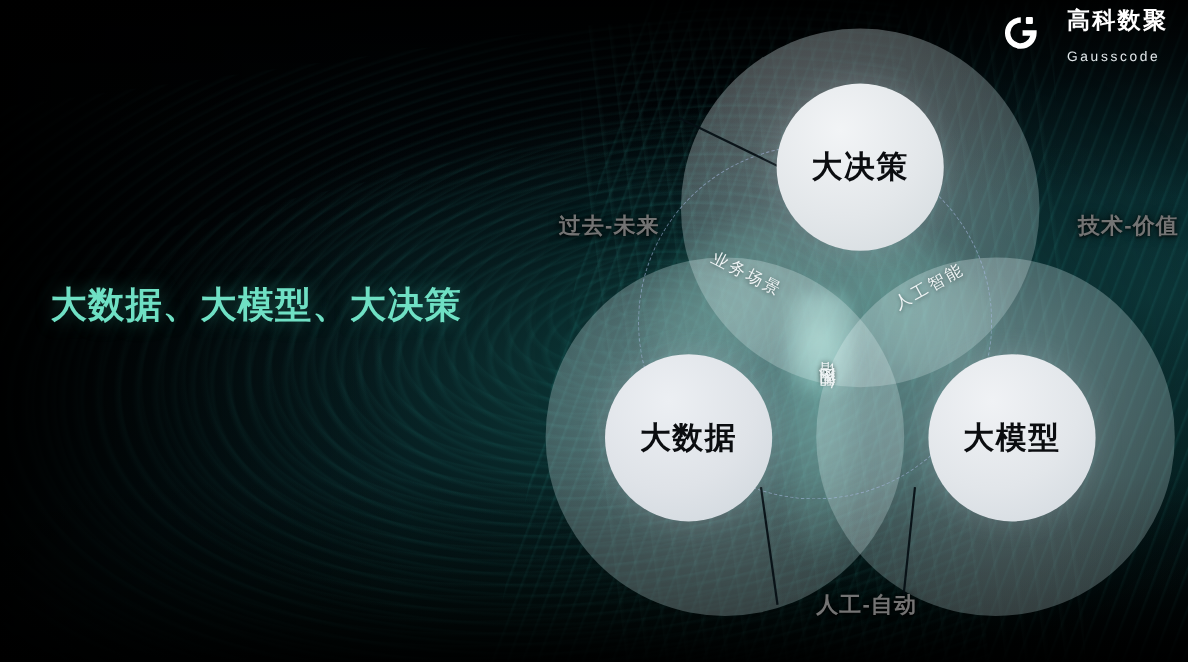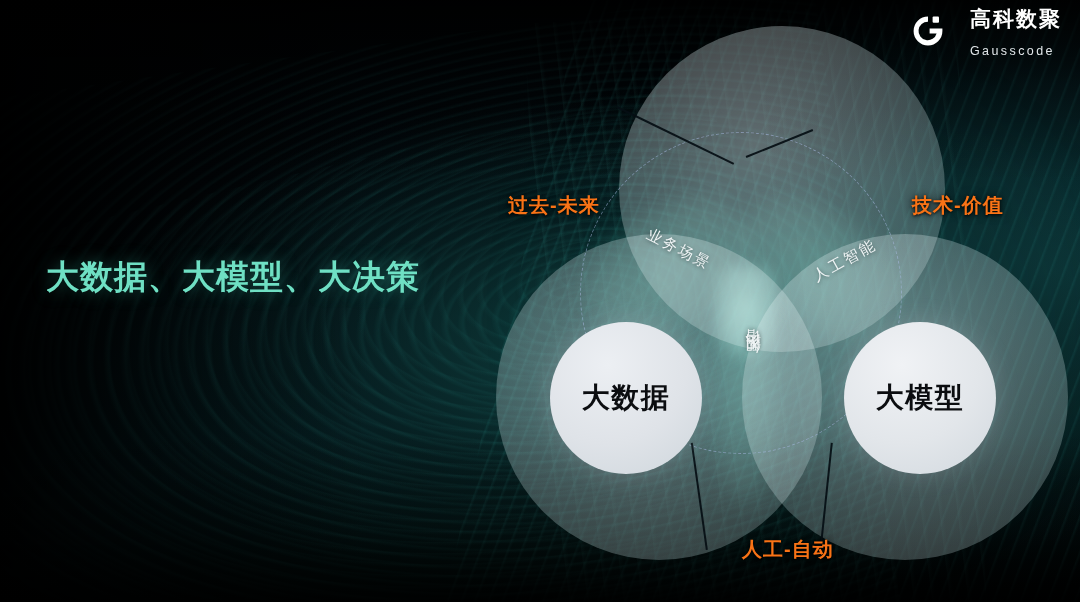--- a/index.html
+++ b/index.html
@@ -294,30 +294,30 @@
     z-index: 18;
   }
   .stroke-tl { left: 125px; top: 92px;  width: 130px; height: 1.6px; transform: rotate(26deg); transform-origin: left center; }
   .stroke-tr { left: 254px; top: 142px; width: 72px;  height: 1.6px; transform: rotate(-22deg); transform-origin: left center; }
   .stroke-bl { left: 200px; top: 428px; width: 108px; height: 1.6px; transform: rotate(82deg); transform-origin: left center; }
   .stroke-br { left: 340px; top: 428px; width: 104px; height: 1.6px; transform: rotate(96deg); transform-origin: left center; }
 
   
   .axis-label {
     position: absolute;
-    color: #f97316;
+    color: #737373;
     font-size: 20px;
     font-weight: 700;
     letter-spacing: 1px;
     z-index: 28;
     text-shadow: 0 0 10px rgba(0,0,0,0.75), 0 1px 3px rgba(0,0,0,0.9);
     white-space: nowrap;
   }
   .ax-left   { left: 508px; top: 192px; }
-  .ax-right  { left: 912px; top: 192px; }
+  .ax-right  { left: 980px; top: 192px; }
   .ax-bottom { left: 742px; top: 536px; }
 </style>
 </head>
 <body>
 
 <div id="slide">
 
   <div class="bg-base"></div>
   <div class="bg-ripples"></div>
   <div class="bg-ripples2"></div>
@@ -353,20 +353,23 @@
     <div class="lens lens-bot"></div>
     <div class="core"></div>
 
     <div class="dash-ring"></div>
 
     <div class="stroke stroke-tl"></div>
     <div class="stroke stroke-tr"></div>
     <div class="stroke stroke-bl"></div>
     <div class="stroke stroke-br"></div>
 
+    <div class="node node-top">
+      <span class="node-label">大决策</span>
+    </div>
     <div class="node node-left">
       <span class="node-label">大数据</span>
     </div>
     <div class="node node-right">
       <span class="node-label">大模型</span>
     </div>
 
     <div class="overlap-label ol-business">业务场景</div>
     <div class="overlap-label ol-ai">人工智能</div>
     <div class="overlap-label ol-kg">知识图谱</div>

